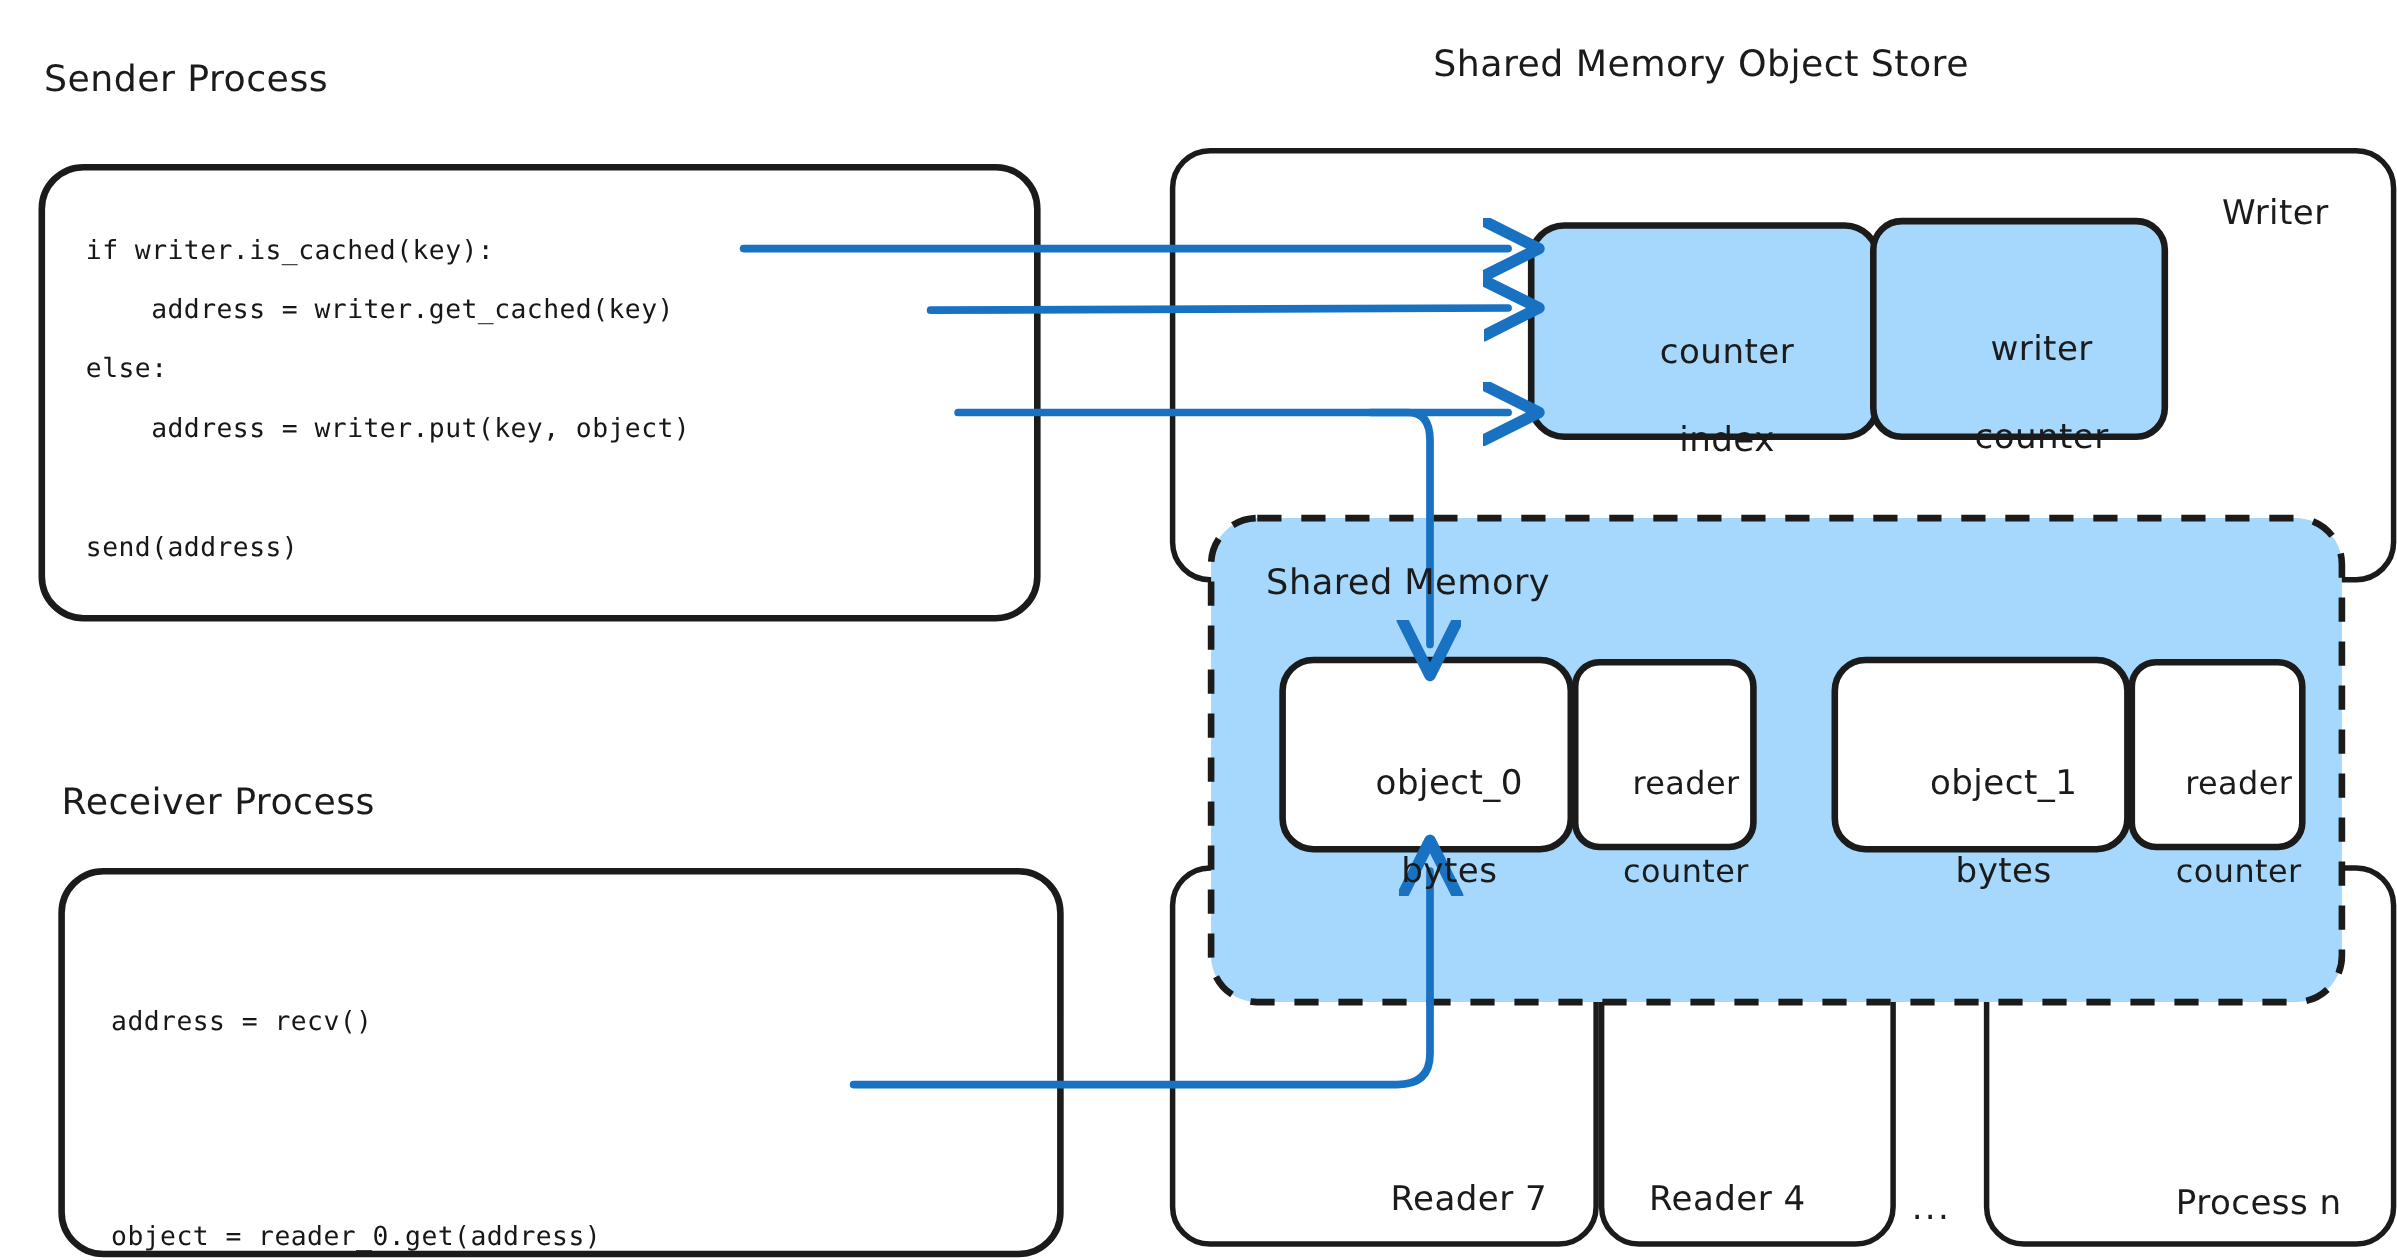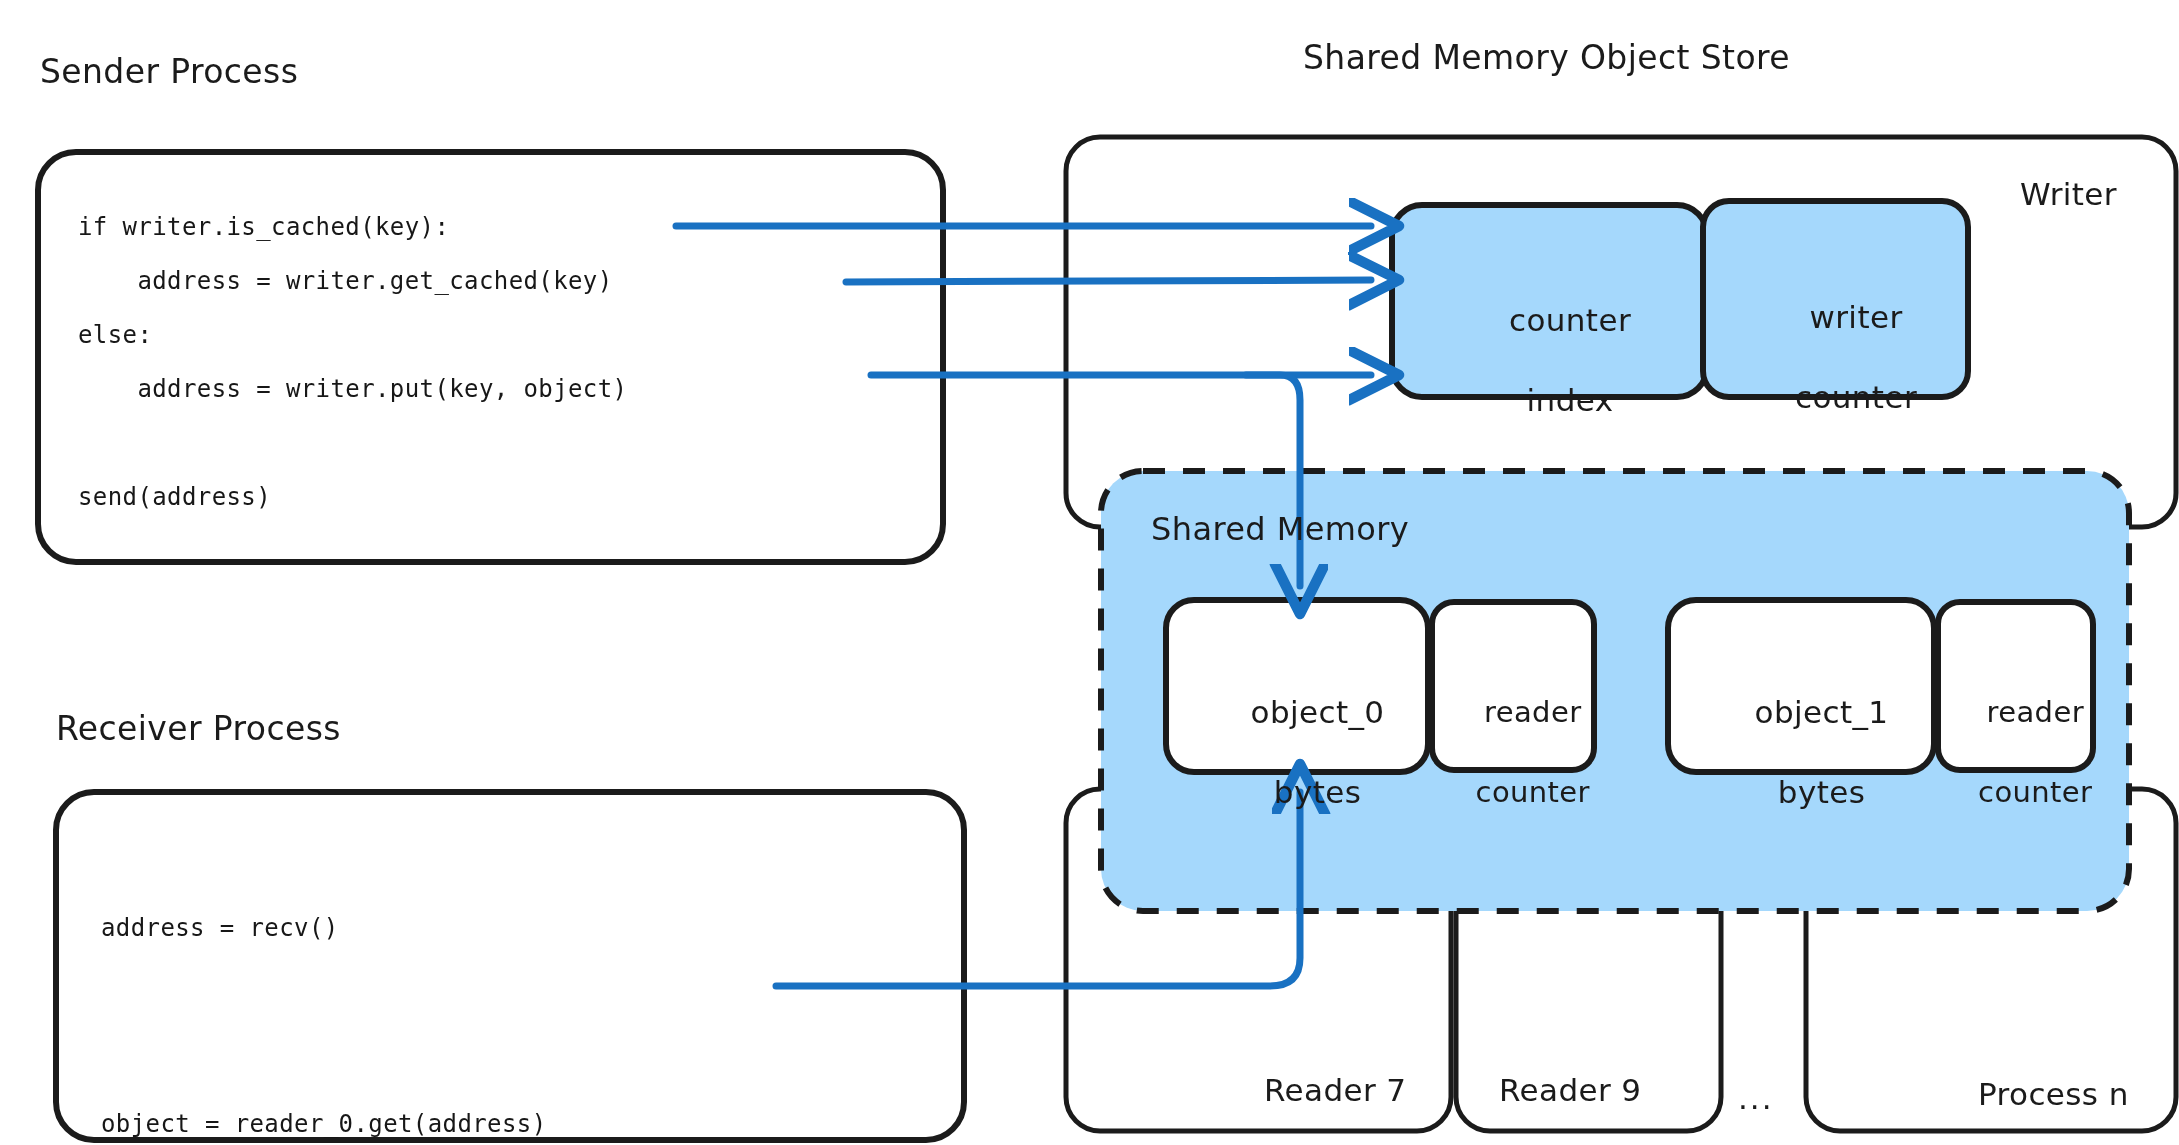--- a/index.html
+++ b/index.html
@@ -111,17 +111,17 @@
   <div class="lbl boxlabel" style="left:1652px;top:628px;width:266px;text-align:center;">
     <span>object_1</span><br>
     <span>bytes</span>
   </div>
   <div class="lbl boxlabel" style="left:1915px;top:628px;width:170px;font-size:29px;">
     <span>reader</span><br>
     <span>counter</span>
   </div>
 
   <div class="lbl cornerlabel" style="left:1248px;top:1048px;">Reader 7</div>
-  <div class="lbl cornerlabel" style="left:1483px;top:1048px;">Reader 9</div>
+  <div class="lbl cornerlabel" style="left:1483px;top:1048px;">Reader 4</div>
   <div class="lbl dots" style="left:1722px;top:1056px;">...</div>
   <div class="lbl cornerlabel" style="left:1962px;top:1052px;">Process n</div>
 
 </div>
 
 </body></html>

